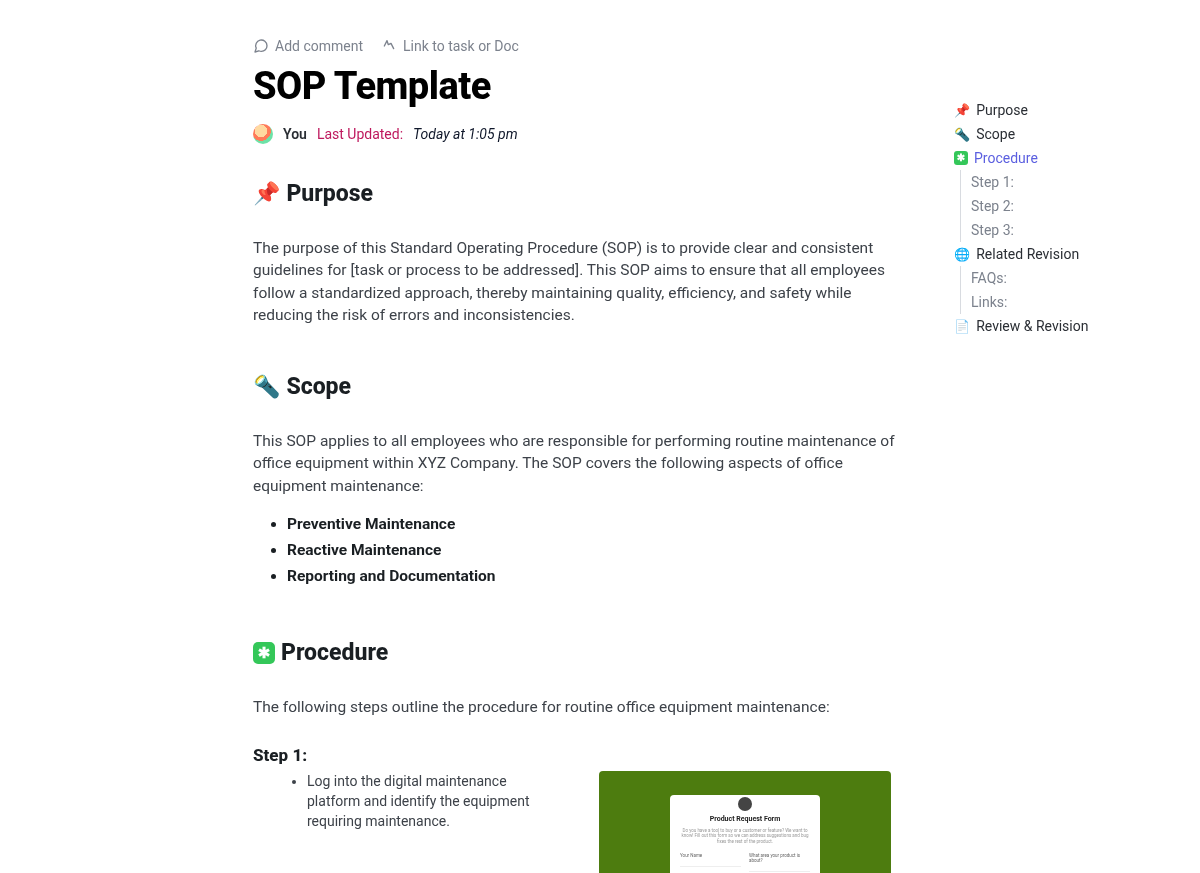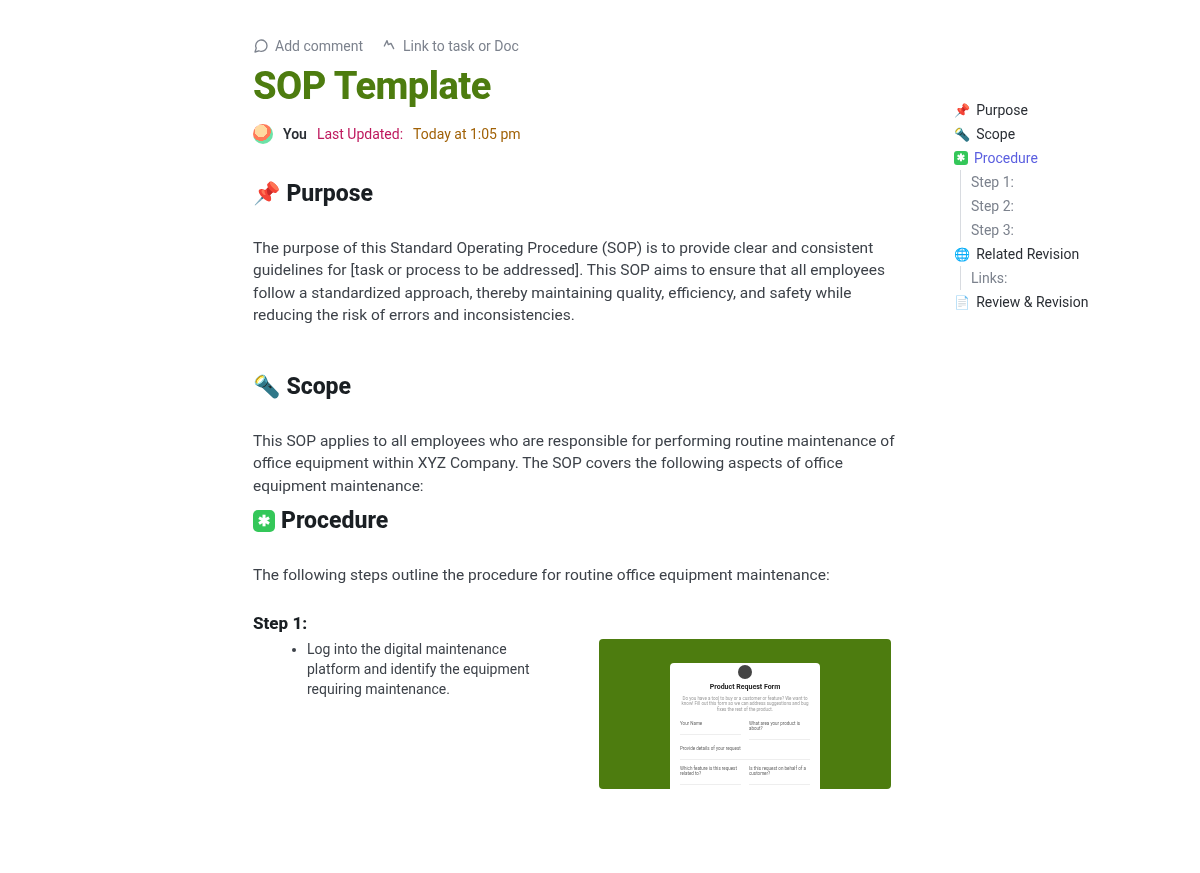--- a/index.html
+++ b/index.html
@@ -35,38 +35,38 @@
     gap: 6px;
     color: #7c828d;
     font-size: 14px;
     cursor: pointer;
   }
   .tool-link svg { stroke: #7c828d; }
   h1.title {
     font-size: 38px;
     font-weight: 800;
     letter-spacing: -0.5px;
-    color: #4d7c0f;
+    color: #000000;
     margin-bottom: 16px;
   }
   .meta {
     display: flex;
     align-items: center;
     gap: 10px;
     font-size: 14px;
     margin-bottom: 36px;
   }
   .avatar {
     width: 20px; height: 20px; border-radius: 50%;
     background: radial-gradient(circle at 40% 35%, #ffd9a0 0 35%, #ff7a59 36% 55%, #6de2a7 56% 100%);
     position: relative;
   }
   .meta .you { font-weight: 600; color: #2a2e34; }
   .meta .lbl { color: #be185d; }
-  .meta .val { color: #a16207; }
+  .meta .val { color: #0f172a; font-style: italic; }
   h2.section {
     font-size: 23px;
     font-weight: 800;
     color: #1a1f23;
     display: flex;
     align-items: center;
     gap: 6px;
     margin-bottom: 8px;
   }
   h2.section .emoji { font-size: 22px; }
@@ -229,20 +229,25 @@
       <span class="emoji">📌</span>
       <span>Purpose</span>
     </h2>
     <p class="body-text">The purpose of this Standard Operating Procedure (SOP) is to provide clear and consistent guidelines for [task or process to be addressed]. This SOP aims to ensure that all employees follow a standardized approach, thereby maintaining quality, efficiency, and safety while reducing the risk of errors and inconsistencies.</p>
 
     <h2 class="section">
       <span class="emoji">🔦</span>
       <span>Scope</span>
     </h2>
     <p class="body-text tight">This SOP applies to all employees who are responsible for performing routine maintenance of office equipment within XYZ Company. The SOP covers the following aspects of office equipment maintenance:</p>
+    <ul class="bullets">
+      <li>Preventive Maintenance</li>
+      <li>Reactive Maintenance</li>
+      <li>Reporting and Documentation</li>
+    </ul>
 
     <h2 class="section">
       <span class="procedure-emoji-box"></span>
       <span>Procedure</span>
     </h2>
     <p class="body-text tight" style="margin-bottom:4px;">The following steps outline the procedure for routine office equipment maintenance:</p>
 
     <div class="step-title">Step 1:</div>
     <div class="step-row">
       <div class="step-col">
@@ -310,20 +315,23 @@
       <div class="item">
           <span>Step 3:</span>
         </div>
     </div>
     <div class="item">
       <span class="mini-emoji">🌐</span>
       <span>Related Revision</span>
     </div>
     <div class="sub">
       <div class="item">
+          <span>FAQs:</span>
+        </div>
+      <div class="item">
           <span>Links:</span>
         </div>
     </div>
     <div class="item">
       <span class="mini-emoji">📄</span>
       <span>Review &amp; Revision</span>
     </div>
   </div>
 </div>
 

